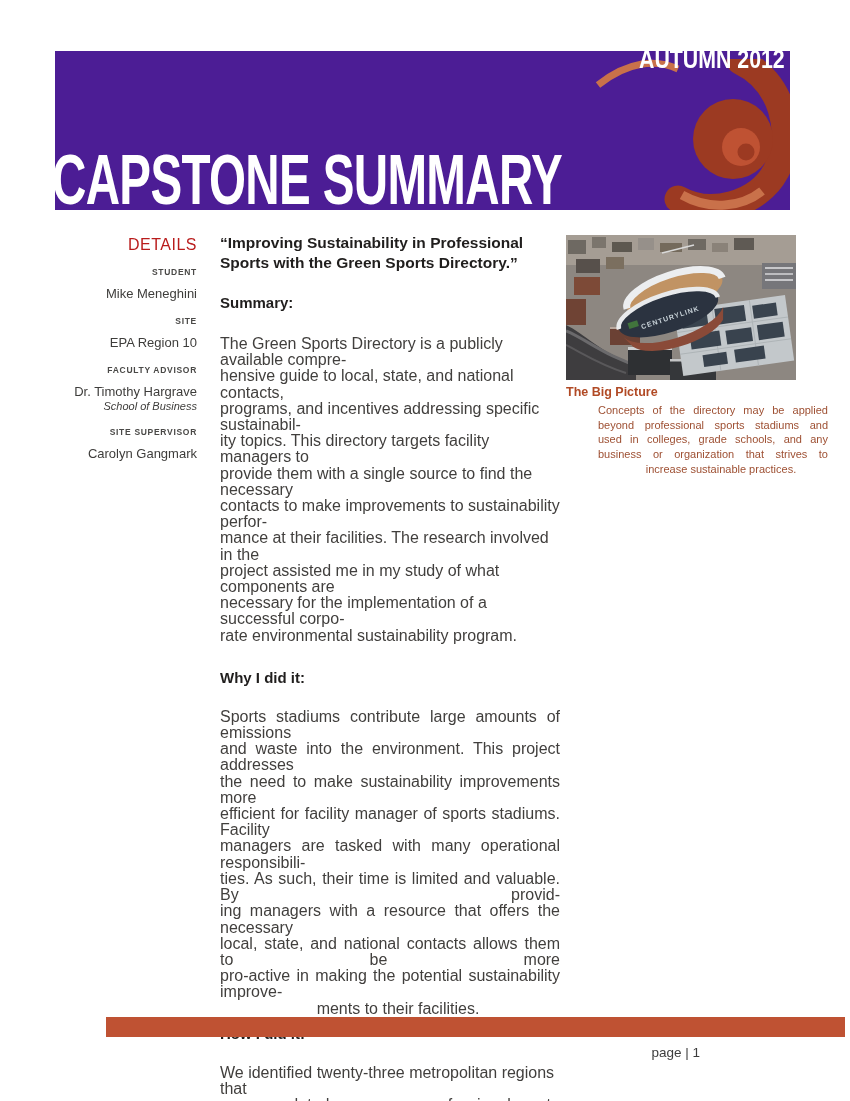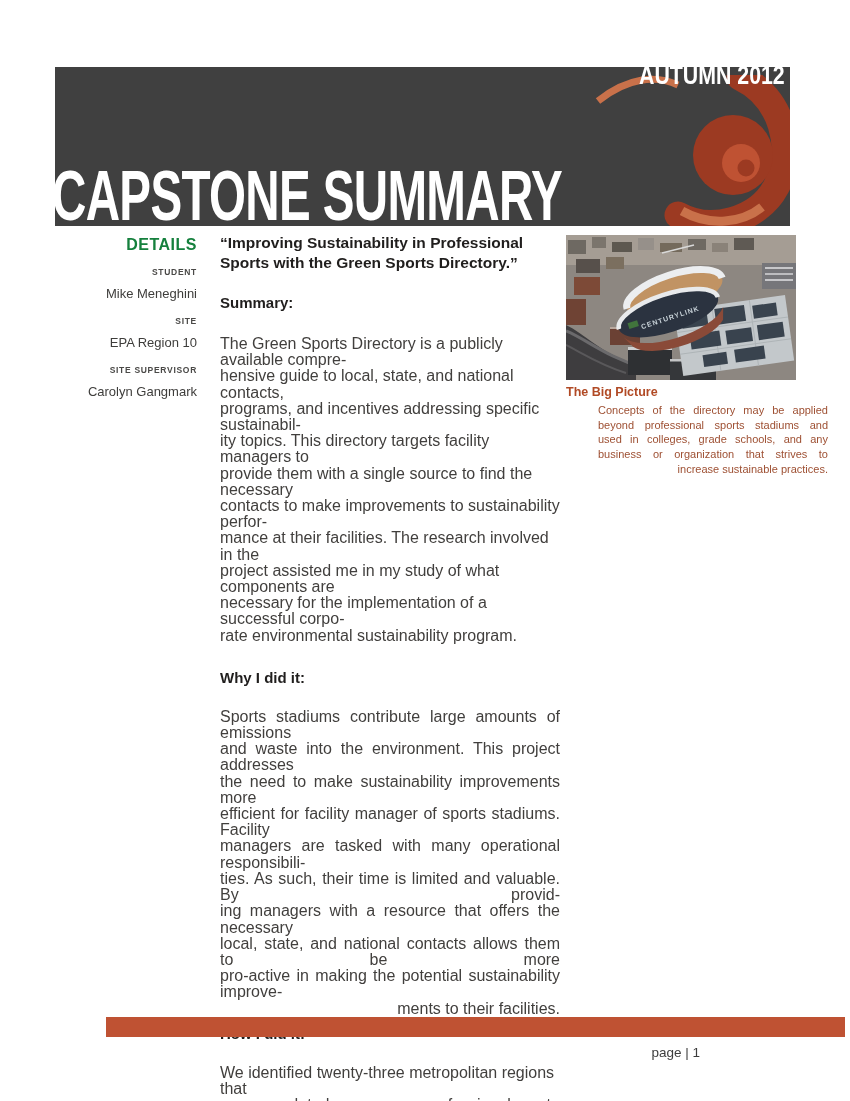--- a/index.html
+++ b/index.html
@@ -1,53 +1,53 @@
 <!DOCTYPE html>
 <html><head>
 <meta charset="utf-8">
 <style>
   html,body{margin:0;padding:0;background:#fff;}
   .page{position:relative;width:850px;height:1101px;background:#ffffff;
         font-family:"Liberation Sans",sans-serif;overflow:hidden;}
 
   
-  .banner{position:absolute;left:55px;top:67px;width:735px;height:159px;
-          background:#404040;overflow:hidden;}
+  .banner{position:absolute;left:55px;top:51px;width:735px;height:159px;
+          background:#4c1d95;overflow:hidden;}
   .issue{position:absolute;top:-6px;right:5px;font-size:26px;font-weight:bold;
          color:#ffffff;line-height:1.1;letter-spacing:0;
          transform:scaleX(0.82);transform-origin:right top;white-space:nowrap;}
   .logo{position:absolute;right:0;top:8px;width:200px;height:151px;}
   .banner-title{position:absolute;left:-3px;top:93px;font-size:71px;font-weight:bold;
         color:#ffffff;letter-spacing:-1px;line-height:1;white-space:nowrap;
         transform:scaleX(0.67);transform-origin:left top;}
 
   
   .details{position:absolute;left:40px;top:236px;width:157px;text-align:right;color:#3e3d3b;}
-  .details-heading{font-size:16px;font-weight:bold;color:#15803d;letter-spacing:.5px;line-height:17px;}
+  .details-heading{font-size:16px;font-weight:normal;color:#b91c1c;letter-spacing:.5px;line-height:17px;}
   .detail-field{margin-top:14px;}
   .detail-label{font-size:8.5px;font-weight:bold;color:#4a4947;letter-spacing:.7px;line-height:11px;}
   .detail-value{font-size:13px;line-height:16px;margin-top:8px;}
   .detail-note{font-size:11px;font-style:italic;line-height:13px;}
 
   
   .article{position:absolute;left:220px;top:233px;width:340px;color:#413f3d;}
   .article-title{margin:0;font-size:15.5px;font-weight:bold;line-height:20px;
                  color:#201e1d;white-space:pre-line;}
   .section-heading{margin:0;font-size:15px;font-weight:bold;color:#201e1d;line-height:18px;}
   #summary-heading{margin-top:21px;}
   #why-heading{margin-top:25px;}
   #how-heading{margin-top:8px;}
   .para{margin:0;font-size:16px;line-height:16.2px;}
   .pre{white-space:pre-line;}
   #summary-para{margin-top:24px;}
   #why-para{margin-top:22px;}
   #how-para{margin-top:22px;}
   #continued{margin-top:22px;}
   .jlines{display:block;white-space:pre-line;text-align:justify;text-align-last:justify;}
-  .lastline{display:block;text-align:right;padding-left:16px;}
+  .lastline{display:block;text-align:center;padding-left:16px;}
 
   
   .photo{position:absolute;left:566px;top:235px;width:230px;height:145px;}
   .bigpic-heading{position:absolute;left:566px;top:385px;width:230px;
                   font-size:12.5px;font-weight:bold;color:#b14a25;line-height:15px;}
   .bigpic-caption{position:absolute;left:598px;top:403px;width:230px;
                   font-size:11px;line-height:14.7px;color:#9e5033;}
 
   
   .footer-bar{position:absolute;left:106px;top:1017px;width:739px;height:20px;background:#bf5233;}
@@ -75,20 +75,25 @@
   <aside class="details">
     <div class="details-heading">DETAILS</div>
 
     <div class="detail-field">
       <div class="detail-label">STUDENT</div>
       <div class="detail-value">Mike Meneghini</div>
     </div>
     <div class="detail-field">
       <div class="detail-label">SITE</div>
       <div class="detail-value">EPA Region 10</div>
+    </div>
+    <div class="detail-field">
+      <div class="detail-label">FACULTY ADVISOR</div>
+      <div class="detail-value">Dr. Timothy Hargrave</div>
+      <div class="detail-note">School of Business</div>
     </div>
     <div class="detail-field">
       <div class="detail-label">SITE SUPERVISOR</div>
       <div class="detail-value">Carolyn Gangmark</div>
     </div>
   </aside>
 
   <main class="article">
     <h1 class="article-title">“Improving Sustainability in Professional
 Sports with the Green Sports Directory.”</h1>

